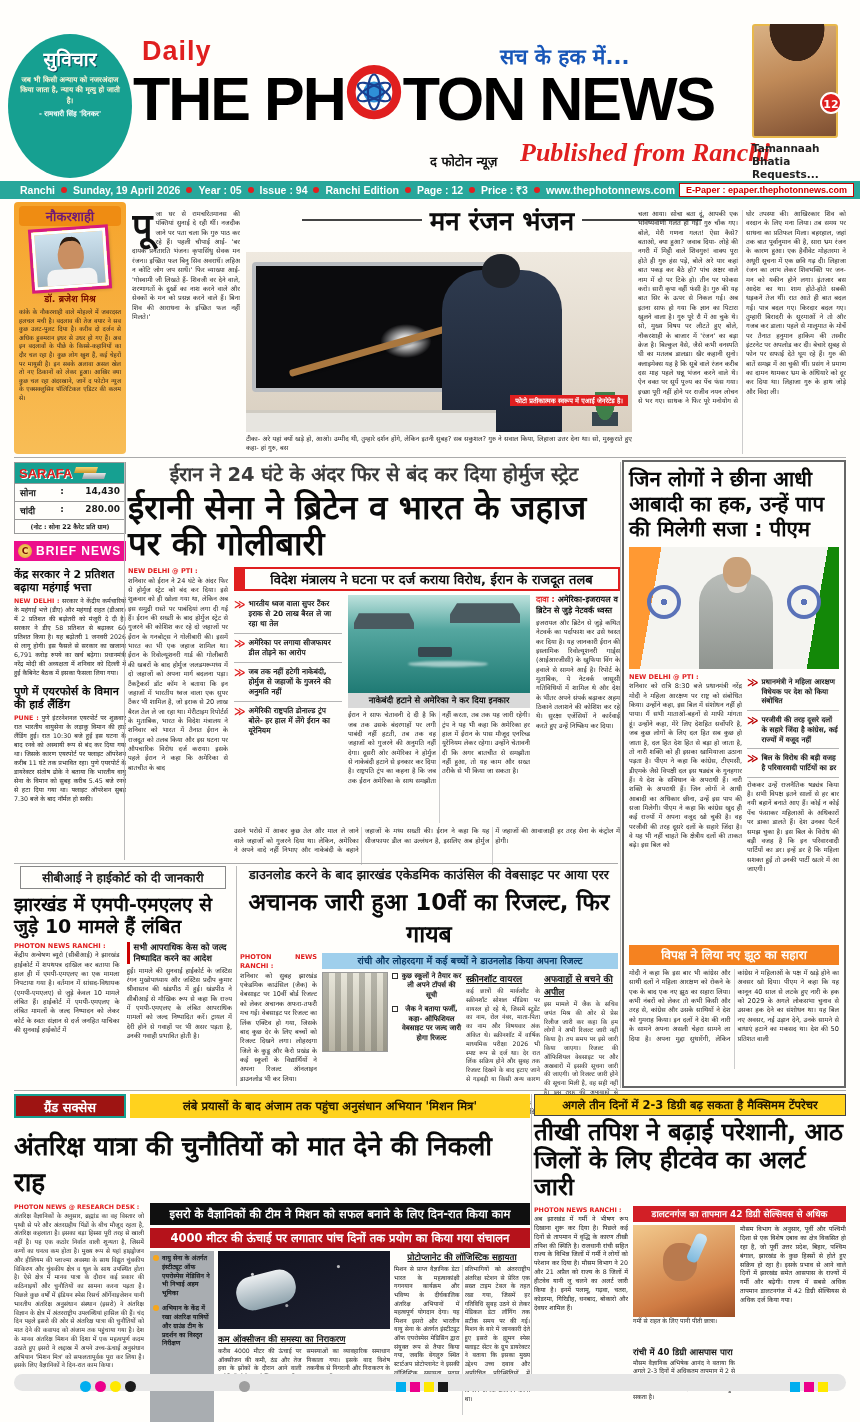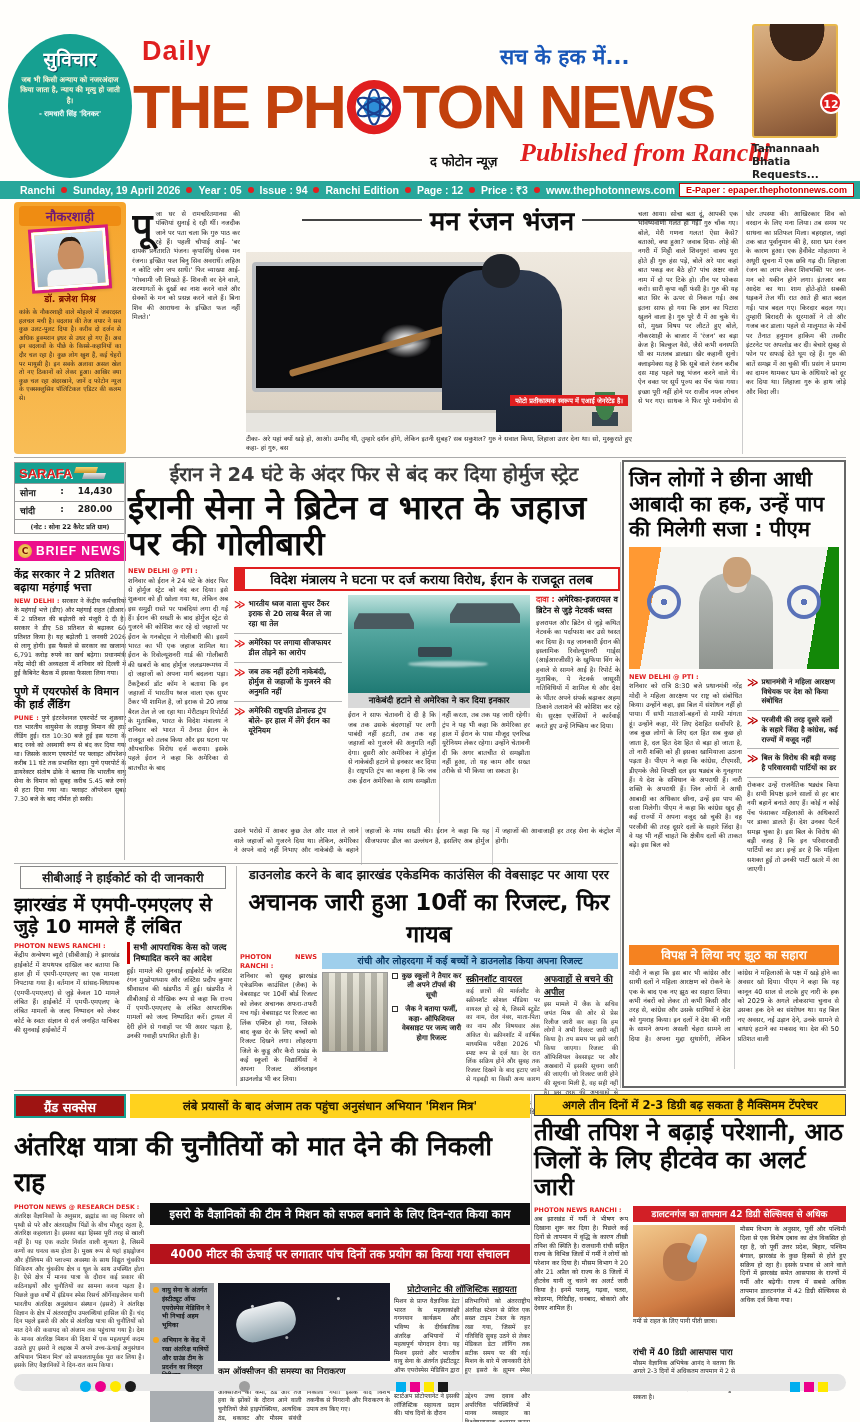--- a/index.html
+++ b/index.html
@@ -9,23 +9,23 @@
   .abs { position:absolute; }
 
   
   .suvichar { left:8px; top:34px; width:124px; height:144px; background:#16a091;
               border-radius:50%; color:#fff; text-align:center; padding:12px 12px 0; z-index:3; }
   .suvichar-title { font-size:19px; font-weight:900; color:#ffffff; text-shadow:1px 1px 0 #045; margin-bottom:3px;}
   .suvichar-quote { font-size:7.2px; line-height:1.45; color:#fdf6d8; font-weight:700;}
   .suvichar-author{ font-size:7px; margin-top:3px; color:#ffffff; font-weight:700;}
   .daily { left:142px; top:36px; color:#e01f1f; font-size:27px; font-weight:900;
            font-family:"Liberation Sans",sans-serif; letter-spacing:1px;}
-  .paper-title { left:133px; top:72px; display:flex; align-items:center;
+  .paper-title { left:133px; top:64px; display:flex; 
                  font-family:"Liberation Sans",sans-serif; font-weight:900; font-size:61px;
-                 letter-spacing:-2px; color:#c2410c; white-space:nowrap;}
+                 letter-spacing:-2px; color:#000000; white-space:nowrap;}
   .atom { width:56px; height:56px; margin:0 1px; display:inline-block;}
   .tagline { left:500px; top:42px; color:#1756b8; font-size:21px; font-weight:900;}
   .hindi-name { left:430px; top:152px; font-size:13px; font-weight:900; color:#111;}
   .published { left:520px; top:138px; font-family:"Liberation Serif",serif; font-style:italic;
                font-weight:700; font-size:26px; color:#e01f1f;}
   .promo { left:752px; top:24px; width:92px;}
   .promo-photo { position:relative; width:86px; height:114px; border:2px solid #e8b84b; border-radius:3px;
     background:linear-gradient(165deg,#d9b184 0%,#c08a58 45%,#7e4f32 100%);}
   .promo-hair { position:absolute; left:8px; top:-2px; width:70px; height:46px; border-radius:0 0 40% 40%;
     background:radial-gradient(ellipse at 50% 10%, #3a2417 55%, transparent 56%);}
@@ -95,21 +95,21 @@
   
   .leftrail { left:14px; top:462px; width:112px; height:507px;}
   .sarafa { border:1px solid #999;}
   .sarafa-head { background:#16a091; height:20px; display:flex; align-items:center; padding:0 4px; gap:3px;}
   .sarafa-head .t { color:#e01f1f; font-family:"Liberation Sans",sans-serif; font-weight:900; font-size:13px;
     text-shadow:1px 1px 0 #fff;}
   .bars { width:30px; height:14px; position:relative;}
   .bar1 { position:absolute; left:0; top:1px; width:22px; height:6px; background:linear-gradient(#f7d774,#c9972c); transform:skewX(-18deg);}
   .bar2 { position:absolute; left:8px; top:7px; width:22px; height:6px; background:linear-gradient(#e8e8e8,#9aa0a6); transform:skewX(-18deg);}
   .sarafa-row { display:flex; border-top:1px solid #999; font-size:9px; font-weight:800; padding:2px 5px;}
-  .sarafa-row .lbl { width:34px;} .sarafa-row .sep{ width:16px; text-align:center;} .sarafa-row .val{ flex:1; text-align:center;}
+  .sarafa-row .lbl { width:34px;} .sarafa-row .sep{ width:16px; text-align:center;} .sarafa-row .val{ flex:1; text-align:right;}
   .sarafa-note { border-top:1px solid #999; font-size:6.4px; text-align:center; padding:2px 1px; font-weight:700;}
   .briefhead { margin-top:7px; height:20px; background:#ec0f8c; display:flex; align-items:center; gap:4px; padding:0 4px;}
   .briefhead .logo { width:14px; height:14px; border-radius:50%; background:radial-gradient(#ffe28a,#d99b1c);
     color:#7a1000; font-size:9px; font-weight:900; text-align:center; line-height:14px;}
   .briefhead .t { color:#fff; font-family:"Liberation Sans",sans-serif; font-weight:900; font-size:12px; letter-spacing:1px;}
   .brief h3 { font-size:11px; font-weight:900; line-height:1.2; margin:7px 0 3px; color:#0d0d0d;}
   .brief .body-text { font-size:6.3px;}
 
   
   .mainlead { left:128px; top:460px; width:492px; height:402px;}
@@ -202,21 +202,21 @@
   .mis-label { width:112px; background:#9e1412; color:#fff; font-size:13px; font-weight:900; text-align:center;
     line-height:24px; border:2px solid #16a091;}
   .mis-kicker { flex:1; background:#ffd21e; color:#201500; font-size:11.5px; font-weight:900; text-align:center; line-height:24px;}
   .mis-headline { font-size:26px; font-weight:900; color:#0b0b0b; margin-bottom:4px;}
   .mis-row { display:flex; gap:6px;}
   .mis-c1 { width:130px; height:222px;}
   .mis-right { flex:1;}
   .mis-black { background:#101010; color:#fff; font-size:11.5px; font-weight:900; text-align:center;
     height:22px; line-height:22px;}
   .mis-red { background:#b5121b; color:#fff; font-size:11.5px; font-weight:900; text-align:center;
-    height:20px; line-height:20px; margin:19px 0;}
+    height:20px; line-height:20px; margin:3px 0;}
   .mis-inner { display:flex; gap:4px;}
   .mis-gray { width:64px; background:#a9adb1; padding:3px; height:172px;}
   .mis-gb { display:flex; gap:3px; margin-bottom:6px;}
   .mis-gb .dot { width:6px; height:6px; border-radius:50%; background:#f6a61c; margin-top:1px; flex:none;}
   .mis-gb .t { font-size:6.3px; font-weight:800; line-height:1.4; color:#15181b;}
   .mis-mid { width:172px;}
   .mis-imgrow { display:flex; gap:3px; height:78px;}
   .space-img { flex:1; position:relative; overflow:hidden; background:
     radial-gradient(circle at 20% 30%, rgba(255,255,255,.8) 0 1px, transparent 2px),
     radial-gradient(circle at 70% 20%, rgba(255,255,255,.7) 0 1px, transparent 2px),

